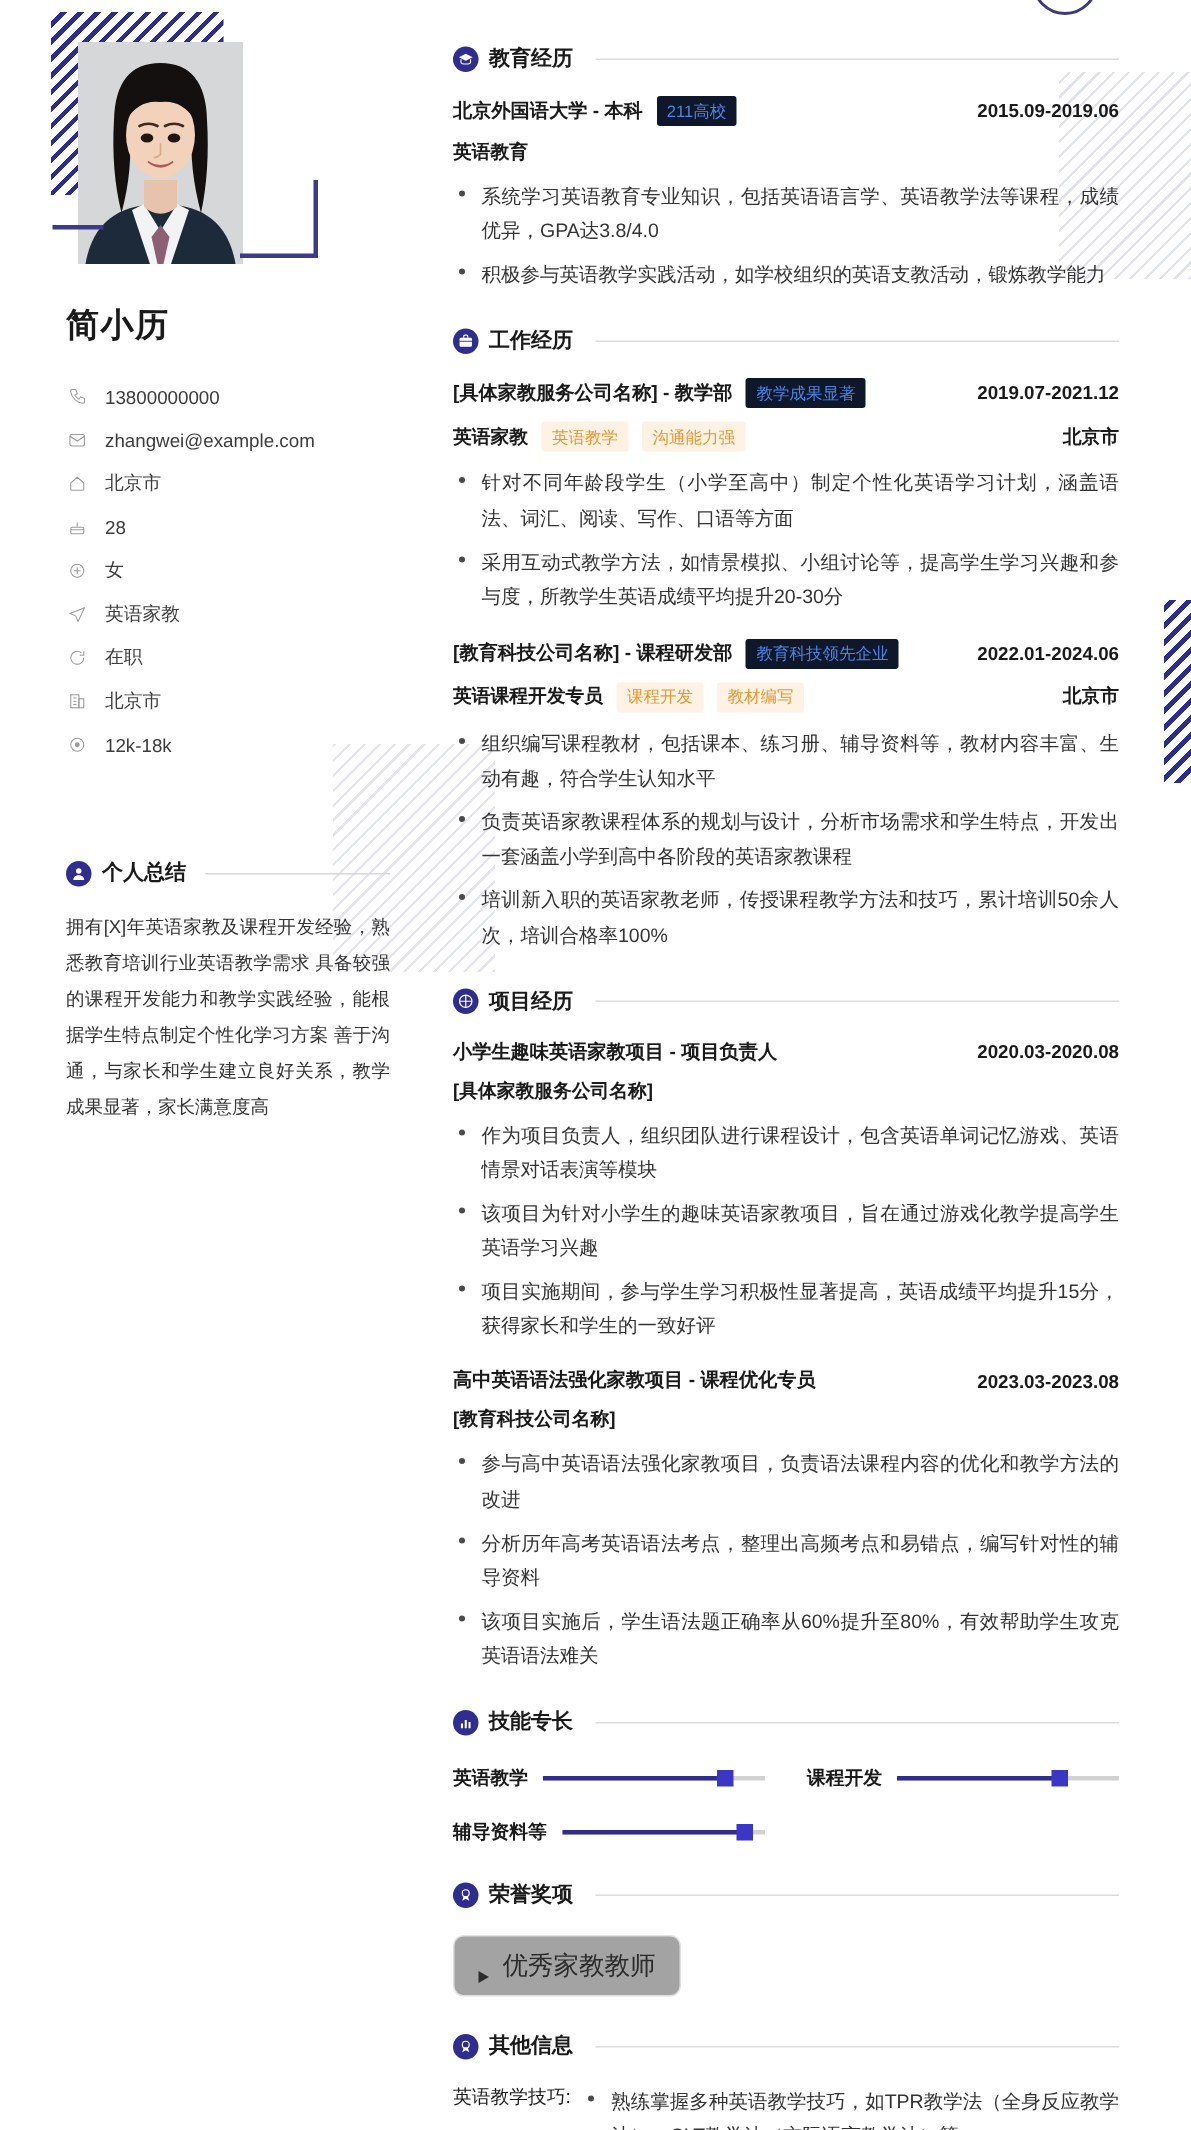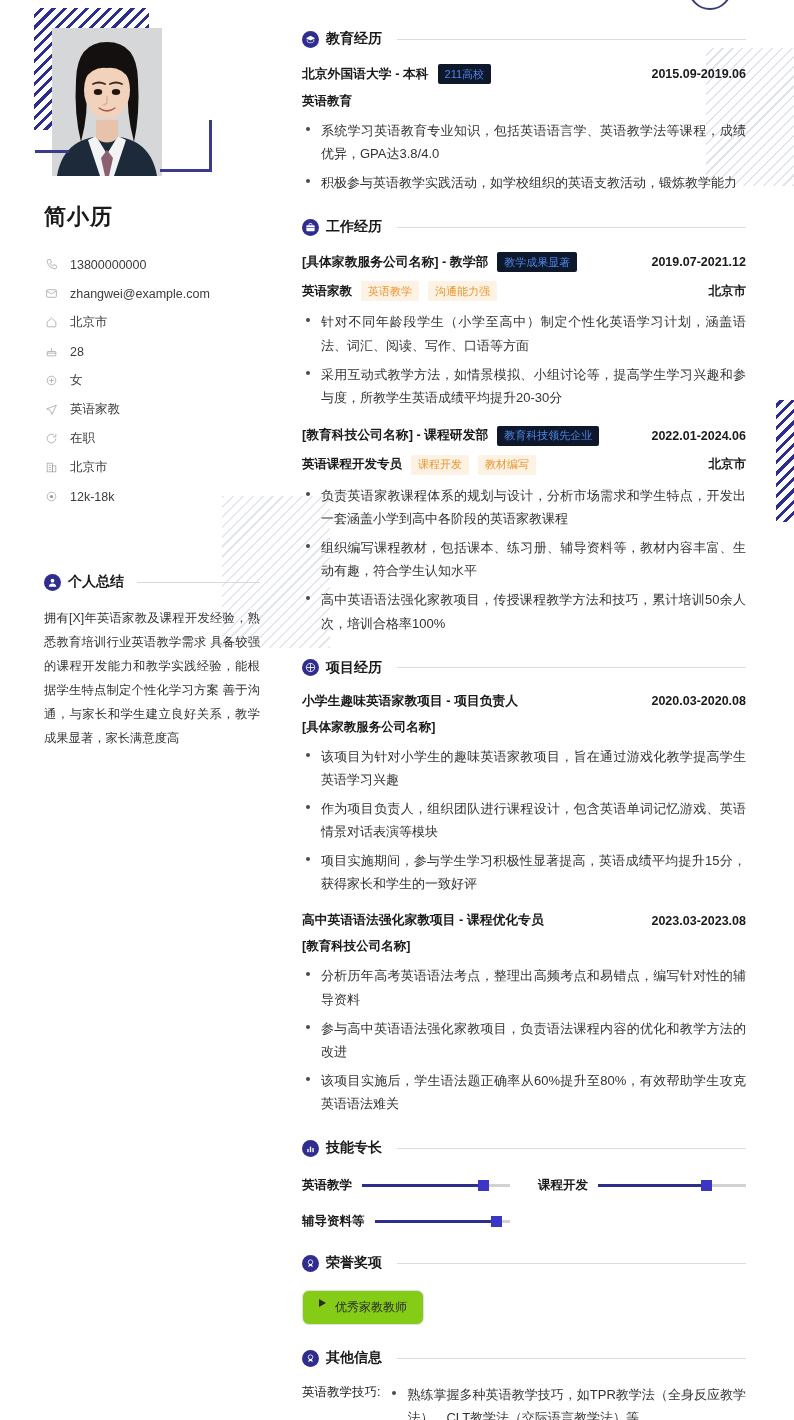--- a/index.html
+++ b/index.html
@@ -270,27 +270,27 @@
     position: absolute;
     top: -4px;
     width: 11px; height: 11px;
     background: #3b36c4;
     transform: translateX(-5px);
   }
 
   
   .award-row { display: flex; gap: 10px; padding-top: 2px; }
   .award-card {
-    display: flex; align-items: flex-start; gap: 9px;
+    display: flex; align-items: flex-end; gap: 9px;
     border: 1px solid #e0e0e0;
     border-radius: 7px;
     padding: 8px 16px;
-    font-size: 12px;
+    font-size: 17px;
     color: #2b2b2b;
-    background: #84cc16;
+    background: #a3a3a3;
   }
   .award-card .tri {
     width: 0; height: 0;
     border-left: 7px solid #2b2b2b;
     border-top: 4.5px solid transparent;
     border-bottom: 4.5px solid transparent;
     flex-shrink: 0;
   }
 
   
@@ -522,23 +522,23 @@
           <span class="tag-blue">教育科技领先企业</span>
           <span class="entry-date">2022.01-2024.06</span>
         </div>
         <div class="entry-r2">
           <span class="entry-sub">英语课程开发专员</span>
           <span class="tag-orange">课程开发</span>
           <span class="tag-orange">教材编写</span>
           <span class="entry-loc">北京市</span>
         </div>
         <ul class="bullets">
+          <li>组织编写课程教材，包括课本、练习册、辅导资料等，教材内容丰富、生动有趣，符合学生认知水平</li>
           <li>负责英语家教课程体系的规划与设计，分析市场需求和学生特点，开发出一套涵盖小学到高中各阶段的英语家教课程</li>
-          <li>组织编写课程教材，包括课本、练习册、辅导资料等，教材内容丰富、生动有趣，符合学生认知水平</li>
-          <li>高中英语语法强化家教项目，传授课程教学方法和技巧，累计培训50余人次，培训合格率100%</li>
+          <li>培训新入职的英语家教老师，传授课程教学方法和技巧，累计培训50余人次，培训合格率100%</li>
         </ul>
       </div>
     </section>
 
     <section class="sec">
       <div class="sec-head">
         <span class="badge">
           <svg viewBox="0 0 24 24">
               <circle cx="12" cy="12" r="9" fill="none" stroke="#fff" stroke-width="1.8"></circle>
               <path d="M12 3v18M3 12h18" stroke="#fff" stroke-width="1.8"></path>
@@ -548,35 +548,35 @@
         <span class="rule"></span>
       </div>
 
       <div class="entry">
         <div class="entry-r1">
           <span class="entry-title">小学生趣味英语家教项目 - 项目负责人</span>
           <span class="entry-date">2020.03-2020.08</span>
         </div>
         <div class="entry-org">[具体家教服务公司名称]</div>
         <ul class="bullets">
+          <li>作为项目负责人，组织团队进行课程设计，包含英语单词记忆游戏、英语情景对话表演等模块</li>
           <li>该项目为针对小学生的趣味英语家教项目，旨在通过游戏化教学提高学生英语学习兴趣</li>
-          <li>作为项目负责人，组织团队进行课程设计，包含英语单词记忆游戏、英语情景对话表演等模块</li>
           <li>项目实施期间，参与学生学习积极性显著提高，英语成绩平均提升15分，获得家长和学生的一致好评</li>
         </ul>
       </div>
 
       <div class="entry">
         <div class="entry-r1">
           <span class="entry-title">高中英语语法强化家教项目 - 课程优化专员</span>
           <span class="entry-date">2023.03-2023.08</span>
         </div>
         <div class="entry-org">[教育科技公司名称]</div>
         <ul class="bullets">
+          <li>参与高中英语语法强化家教项目，负责语法课程内容的优化和教学方法的改进</li>
           <li>分析历年高考英语语法考点，整理出高频考点和易错点，编写针对性的辅导资料</li>
-          <li>参与高中英语语法强化家教项目，负责语法课程内容的优化和教学方法的改进</li>
           <li>该项目实施后，学生语法题正确率从60%提升至80%，有效帮助学生攻克英语语法难关</li>
         </ul>
       </div>
     </section>
 
     <section class="sec">
       <div class="sec-head">
         <span class="badge">
           <svg viewBox="0 0 24 24">
               <rect x="5" y="13" width="3" height="7"></rect>

